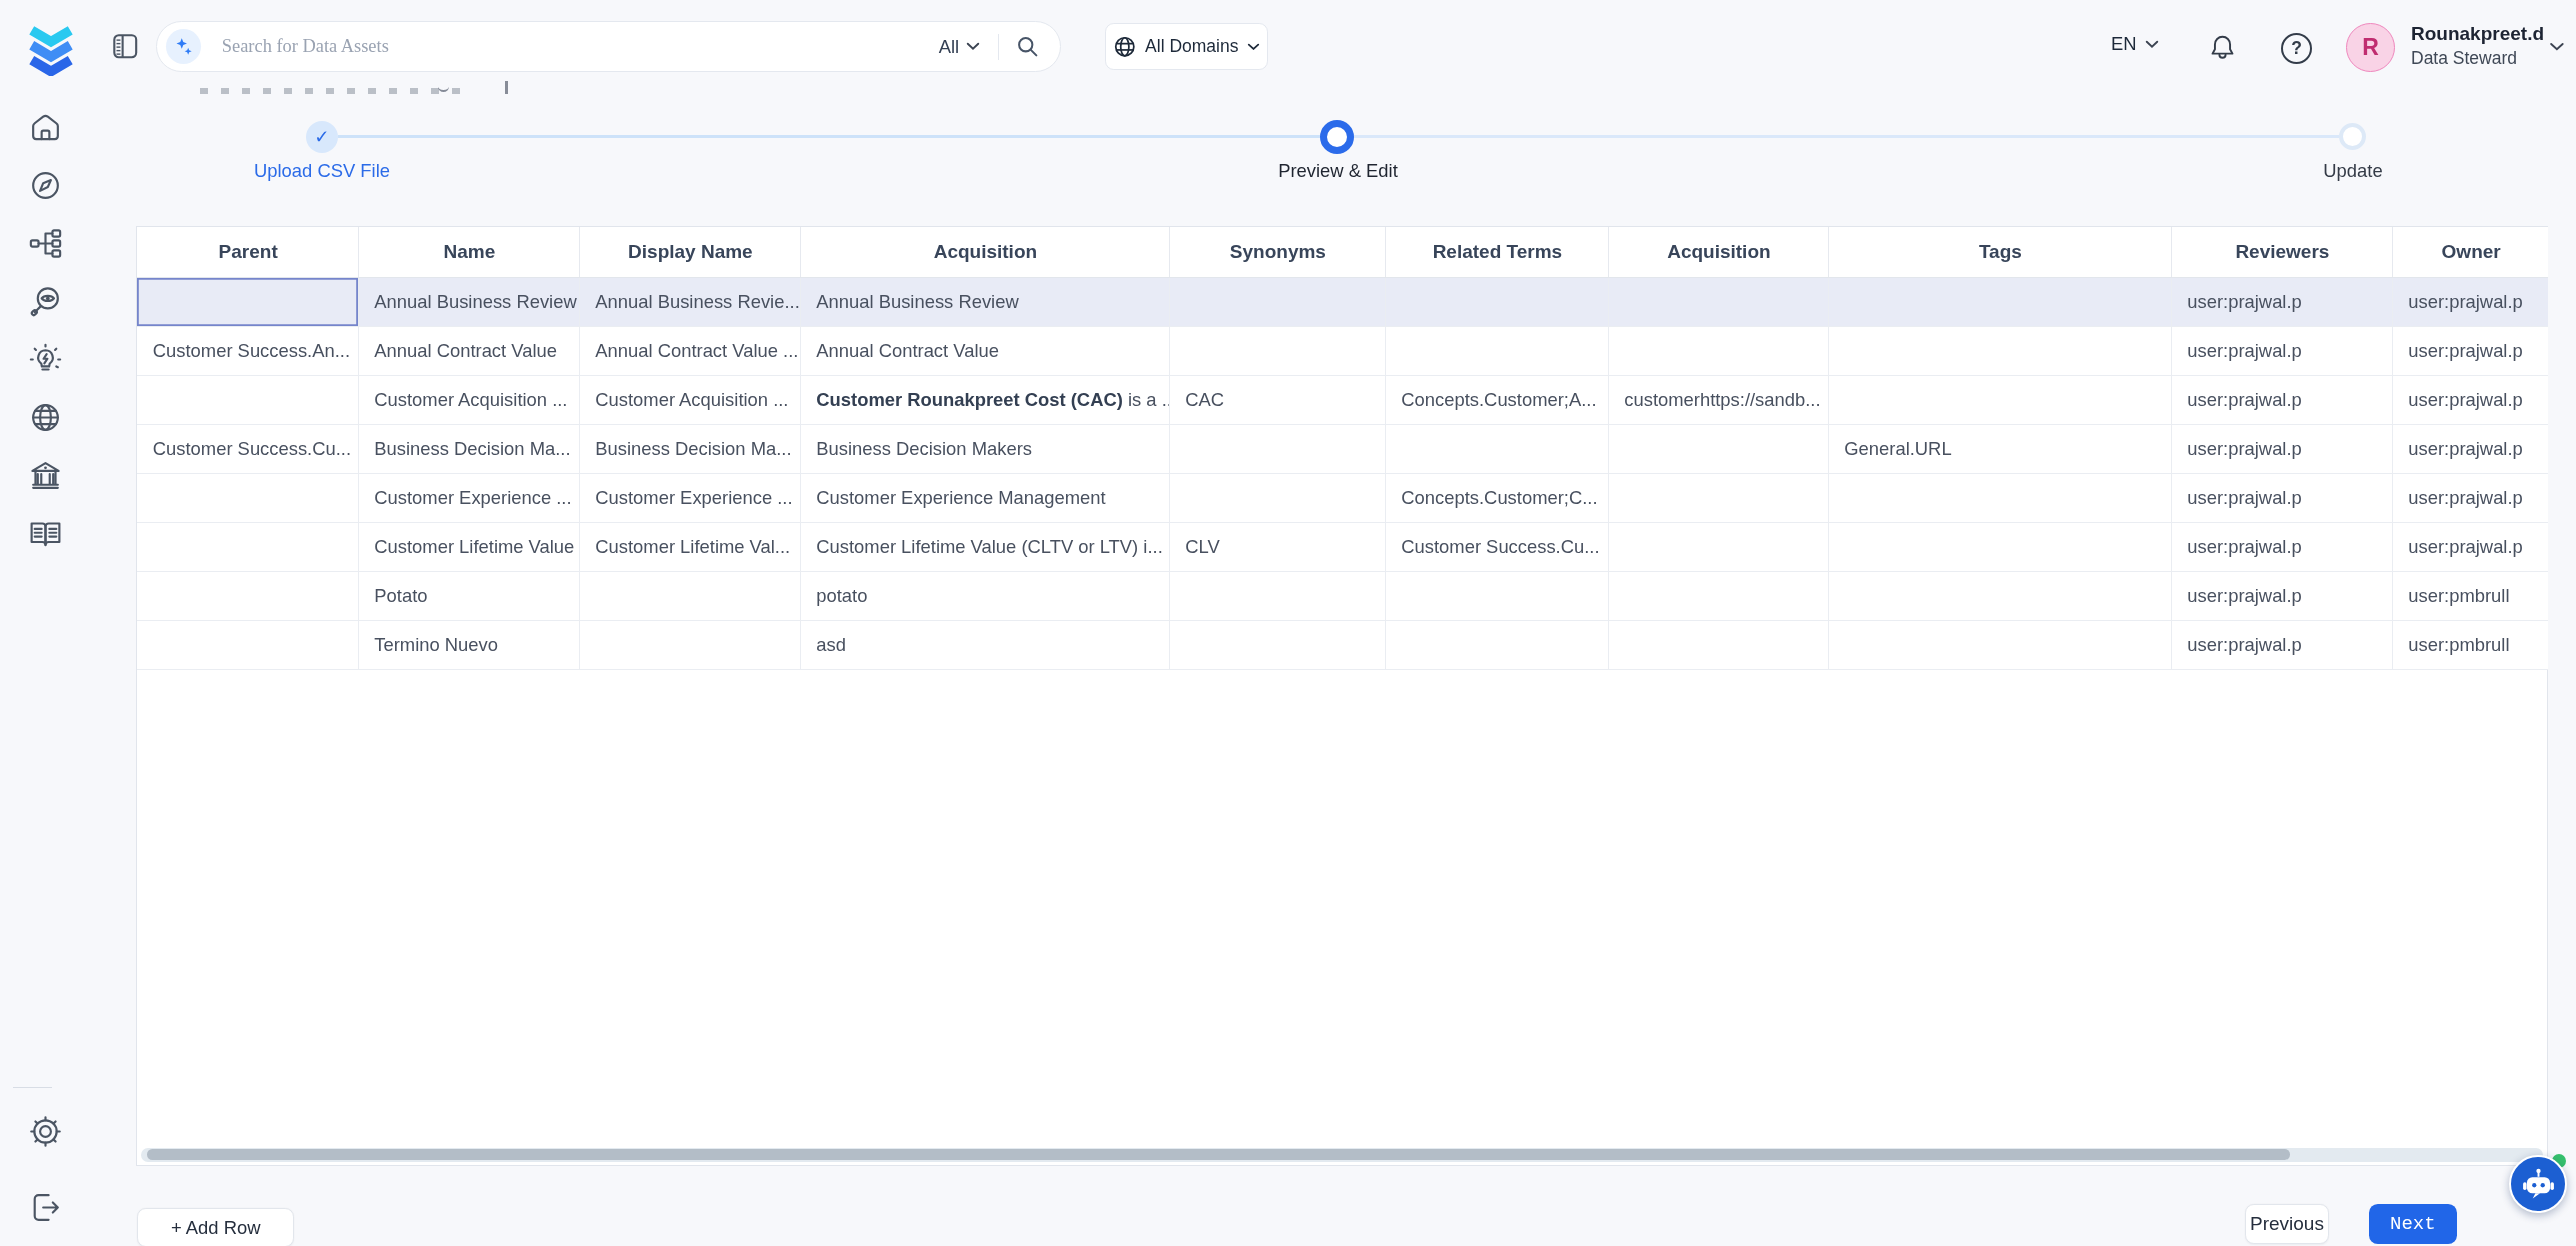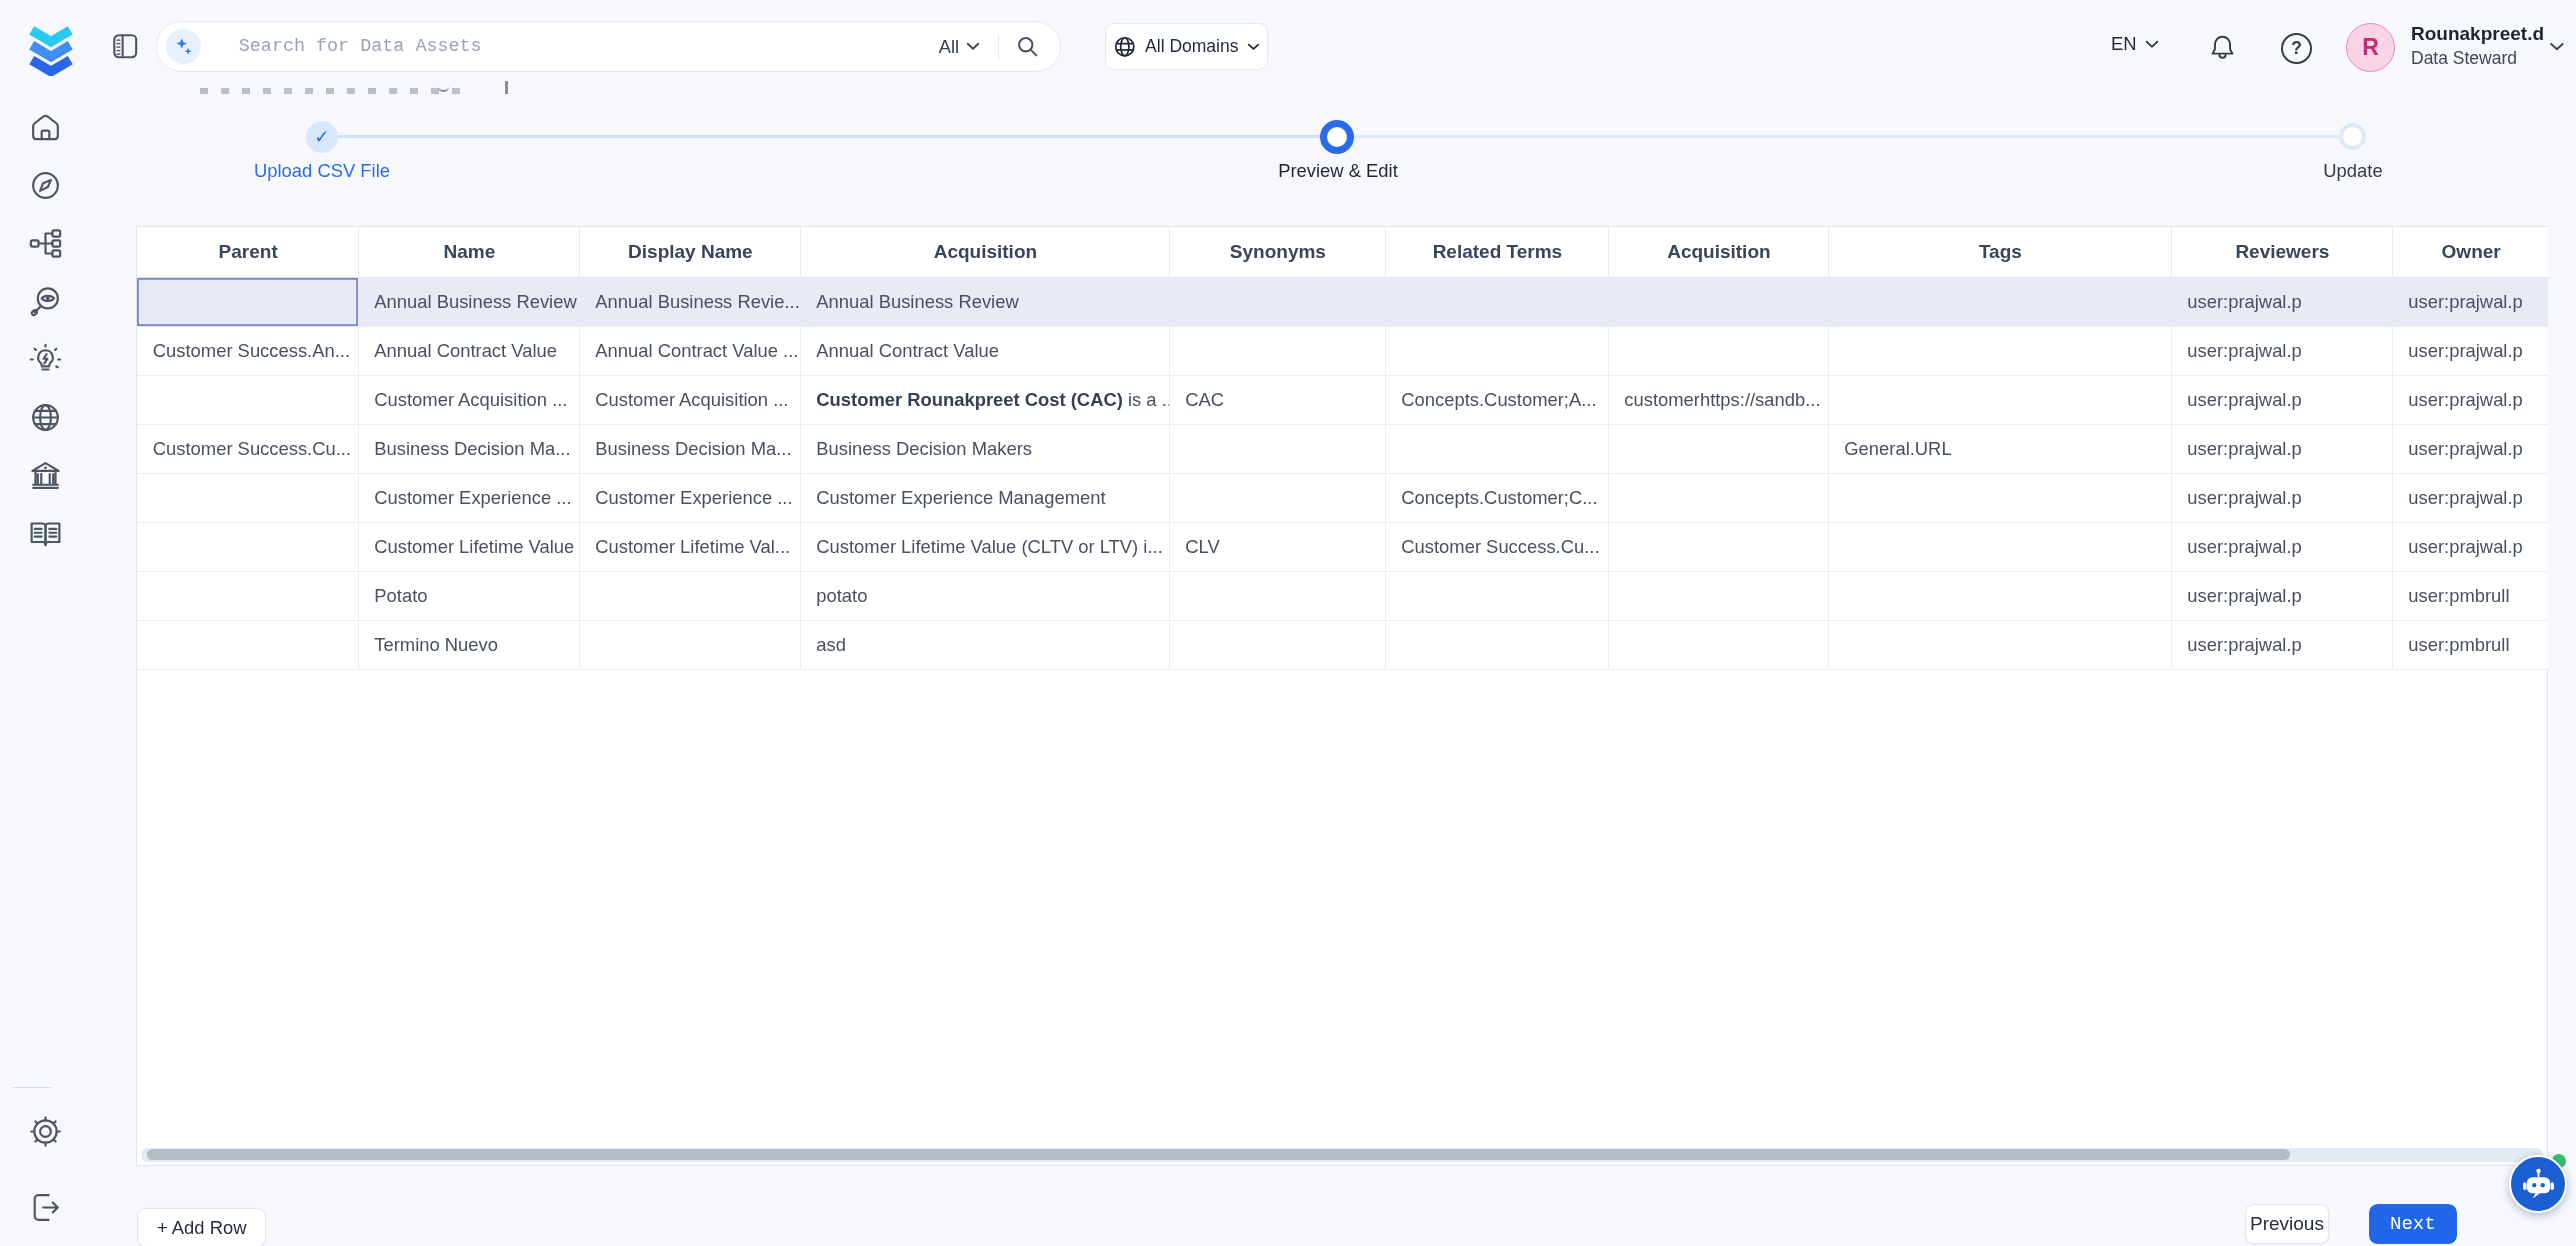--- a/index.html
+++ b/index.html
@@ -18,22 +18,22 @@
 
   .search-pill {
     position:absolute; left:156px; top:21px; width:905px; height:51px;
     background:#fff; border:0.9px solid #e4e8ef; border-radius:25.4px;
     display:flex; align-items:center; padding:0 21px 0 8.8px;
   }
   .sparkle-wrap { width:35px; height:35px; border-radius:50%; background:#e7f1fe;
     display:flex; align-items:center; justify-content:center; flex:none; }
   .search-input {
     border:none; outline:none; background:transparent; flex:1;
-    font-family:Liberation Mono, monospace;
-    font-size:18.4px; color:#344054; margin-left:36px; min-width:0;
+    font-family:Liberation Serif, serif;
+    font-size:18.4px; color:#344054; margin-left:19px; min-width:0;
   }
   .search-input::placeholder { color:#9aa3b2; }
   .scope { display:flex; align-items:center; gap:7px; color:#344054; font-size:18.4px; cursor:pointer; flex:none; }
   .pill-divider { width:0.9px; height:26px; background:#e4e8ef; margin:0 17.5px; flex:none; }
 
   .domains-pill {
     position:absolute; left:1105px; top:23px; height:47px; width:163px;
     background:#fff; border:0.9px solid #e4e8ef; border-radius:8.8px;
     display:flex; align-items:center; justify-content:center; gap:8.8px;
     font-size:17.5px; color:#1d2939; cursor:pointer;
@@ -104,21 +104,21 @@
     background:#e3eaf0; border-radius:7px; }
   .hscroll-thumb { position:absolute; left:5.3px; top:1.8px; width:2143px; height:10.5px;
     background:#b3bdc7; border-radius:5.3px; cursor:grab; }
 
   
   .btn { display:flex; align-items:center; justify-content:center; border-radius:8.8px;
     font-size:18.4px; cursor:pointer; position:absolute;
     font-family:"Liberation Sans","DejaVu Sans",sans-serif; }
   .btn-light { background:#fff; border:0.9px solid #e2e6ec; color:#252e3d;
     box-shadow:0 0.9px 1.8px rgba(16,24,40,.05); }
-  .btn-add { left:137px; top:1208px; height:39px; padding:0 19px; }
+  .btn-add { left:137px; top:1208px; height:39px; padding:0 33px; }
   .btn-prev { left:2245px; top:1204px; height:40px; padding:0 4px; font-size:19px; }
   .btn-next { left:2369px; top:1204px; height:40px; padding:0 21px; font-size:19px;
     background:#2166e8; color:#fff; border:none;font-family:Liberation Mono, monospace; }
 
   
   .chat-dot { position:absolute; left:2552px; top:1154px; width:14px; height:14px;
     border-radius:50%; background:#35c06d; }
   .chatbot { position:absolute; left:2509px; top:1155px; width:58px; height:58px; border-radius:50%;
     background:#1c5fd2; border:2.6px solid #fff; box-shadow:0 2.6px 8.8px rgba(13,40,92,.3);
     display:flex; align-items:center; justify-content:center; cursor:pointer; }

